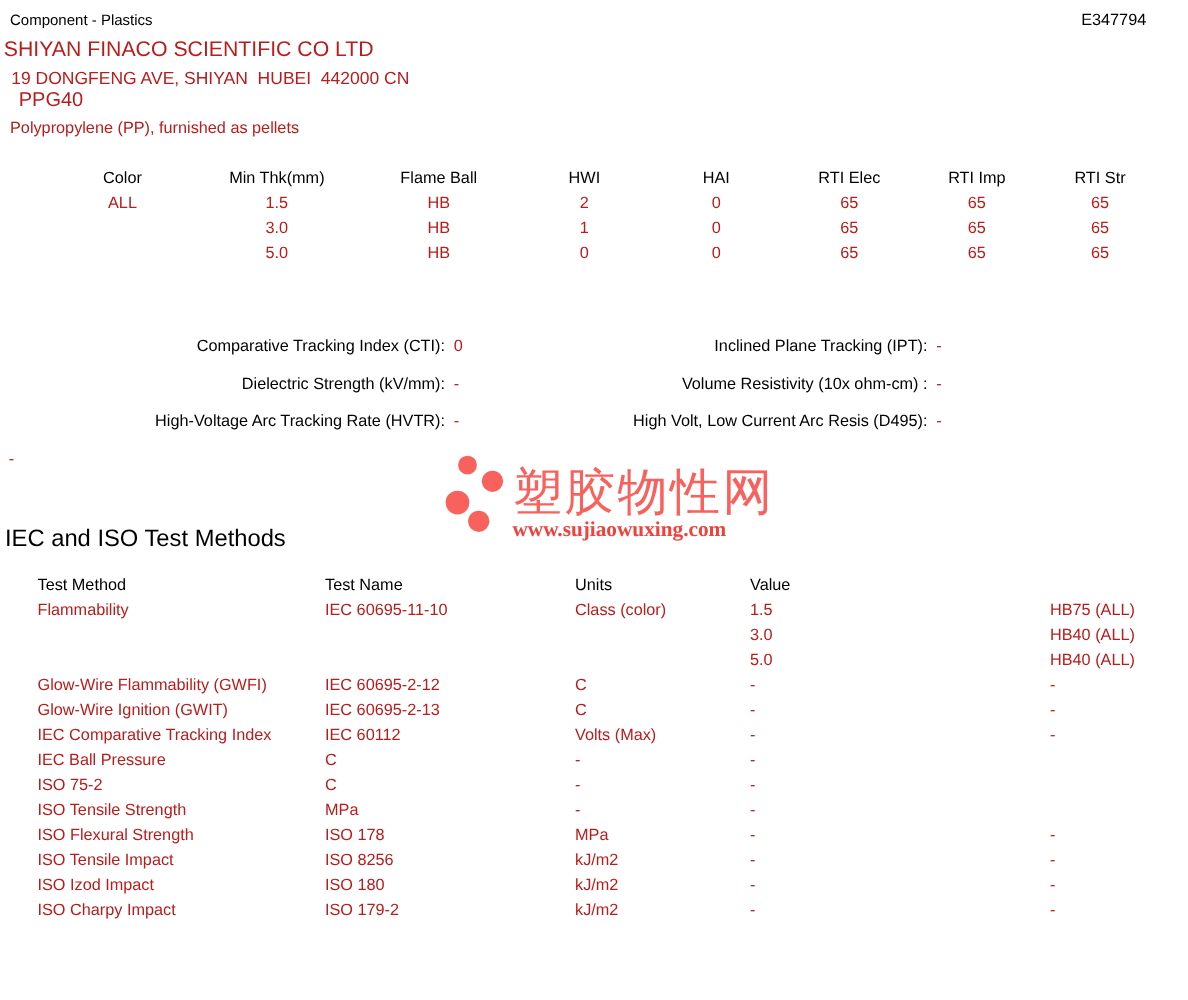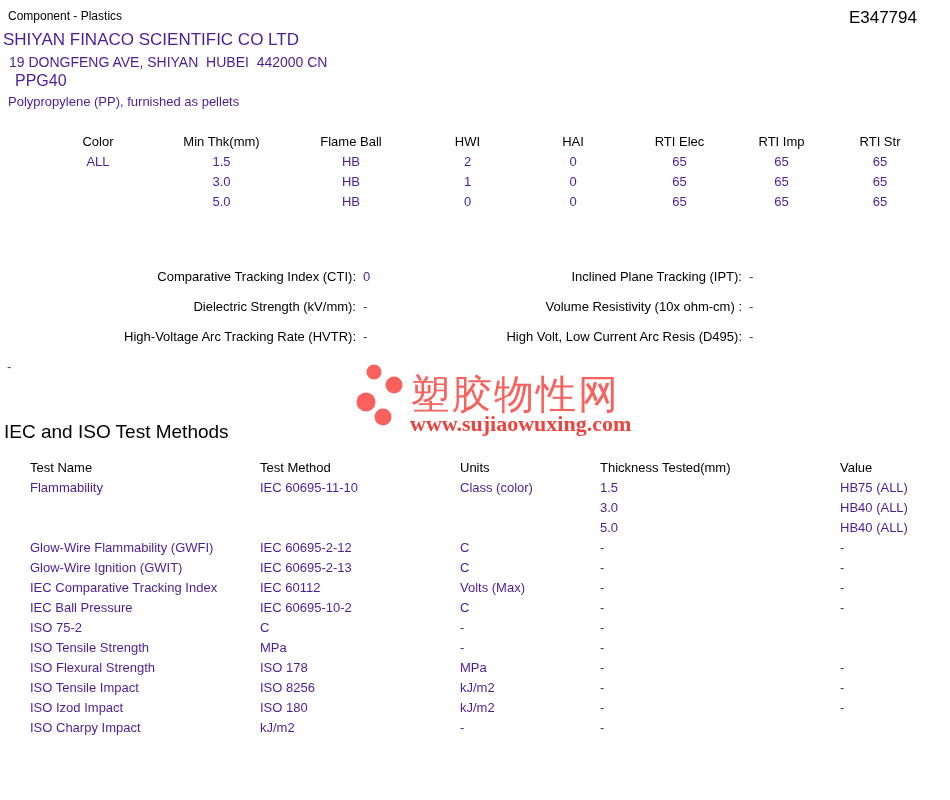--- a/index.html
+++ b/index.html
@@ -4,26 +4,26 @@
 <style>
   html, body { margin:0; padding:0; }
   body {
     width:950px; height:800px;
     background:#ffffff;
     font-family:"Liberation Sans", sans-serif;
     color:#000000;
     position:relative;
     overflow:hidden;
   }
-  .purple { color:#4c1d95; }
+  .purple { color:#b91c1c; }
   .pre { white-space:pre; }
 
   
   .doc-type { position:absolute; left:8px; top:9px; font-size:12px; }
-  .file-number { position:absolute; right:33px; top:8px; font-size:17px; }
+  .file-number { position:absolute; right:33px; top:8px; font-size:13px; }
   .company { position:absolute; left:3px; top:30px; font-size:17px; }
   .address { position:absolute; left:9px; top:54px; font-size:14px; }
   .product { position:absolute; left:15px; top:72px; font-size:16px; }
   .material { position:absolute; left:8px; top:94px; font-size:13px; }
 
   
   .ratings { position:absolute; left:40px; top:132px; font-size:13px; }
   .ratings-row {
     display:grid;
     grid-template-columns:116px 131px 128px 105px 106px 107px 97px 100px;
@@ -43,21 +43,21 @@
 
   
   .logo { position:absolute; left:356px; top:360px; display:flex; align-items:flex-start; }
   .logo-text-col { margin-left:2px; margin-top:13px; }
   .logo-cn {
     font-size:40px; line-height:42px; letter-spacing:2px;
     font-weight:300; color:#f9615c;
   }
   .logo-url {
     font-family:"Liberation Serif", serif;
-    font-size:22px; line-height:18px; color:#ee423d; font-weight:bold;
+    font-size:17px; line-height:18px; color:#ee423d; font-weight:bold;
   }
 
   
   .section-title { position:absolute; left:4px; top:421px; font-size:19px; font-weight:400; margin:0; }
 
   
   .tm { position:absolute; left:30px; top:458px; font-size:13px; }
   .tm-row {
     display:grid;
     grid-template-columns:230px 200px 140px 240px 105px;
@@ -154,24 +154,23 @@
   <div class="logo-text-col">
     <div class="logo-cn">塑胶物性网</div>
     <div class="logo-url">www.sujiaowuxing.com</div>
   </div>
 </div>
 
 <h2 class="section-title">IEC and ISO Test Methods</h2>
 
 <div class="tm">
   <div class="tm-row">
+    <div>Test Method</div>
     <div>Test Name</div>
-    <div>Test Method</div>
     <div>Units</div>
-    <div>Thickness Tested(mm)</div>
     <div>Value</div>
   </div>
 
   <div class="tm-row purple">
     <div>Flammability</div>
     <div>IEC 60695-11-10</div>
     <div>Class (color)</div>
     <div>1.5</div>
     <div>HB75 (ALL)</div>
   </div>
@@ -205,21 +204,20 @@
   </div>
   <div class="tm-row purple">
     <div>IEC Comparative Tracking Index</div>
     <div>IEC 60112</div>
     <div>Volts (Max)</div>
     <div>-</div>
     <div>-</div>
   </div>
   <div class="tm-row purple">
     <div>IEC Ball Pressure</div>
-    <div>IEC 60695-10-2</div>
     <div>C</div>
     <div>-</div>
     <div>-</div>
   </div>
   <div class="tm-row purple">
     <div>ISO 75-2</div>
     <div>C</div>
     <div>-</div>
     <div>-</div>
   </div>
@@ -245,17 +243,18 @@
   </div>
   <div class="tm-row purple">
     <div>ISO Izod Impact</div>
     <div>ISO 180</div>
     <div>kJ/m2</div>
     <div>-</div>
     <div>-</div>
   </div>
   <div class="tm-row purple">
     <div>ISO Charpy Impact</div>
+    <div>ISO 179-2</div>
     <div>kJ/m2</div>
     <div>-</div>
     <div>-</div>
   </div>
 </div>
 
 </body></html>

